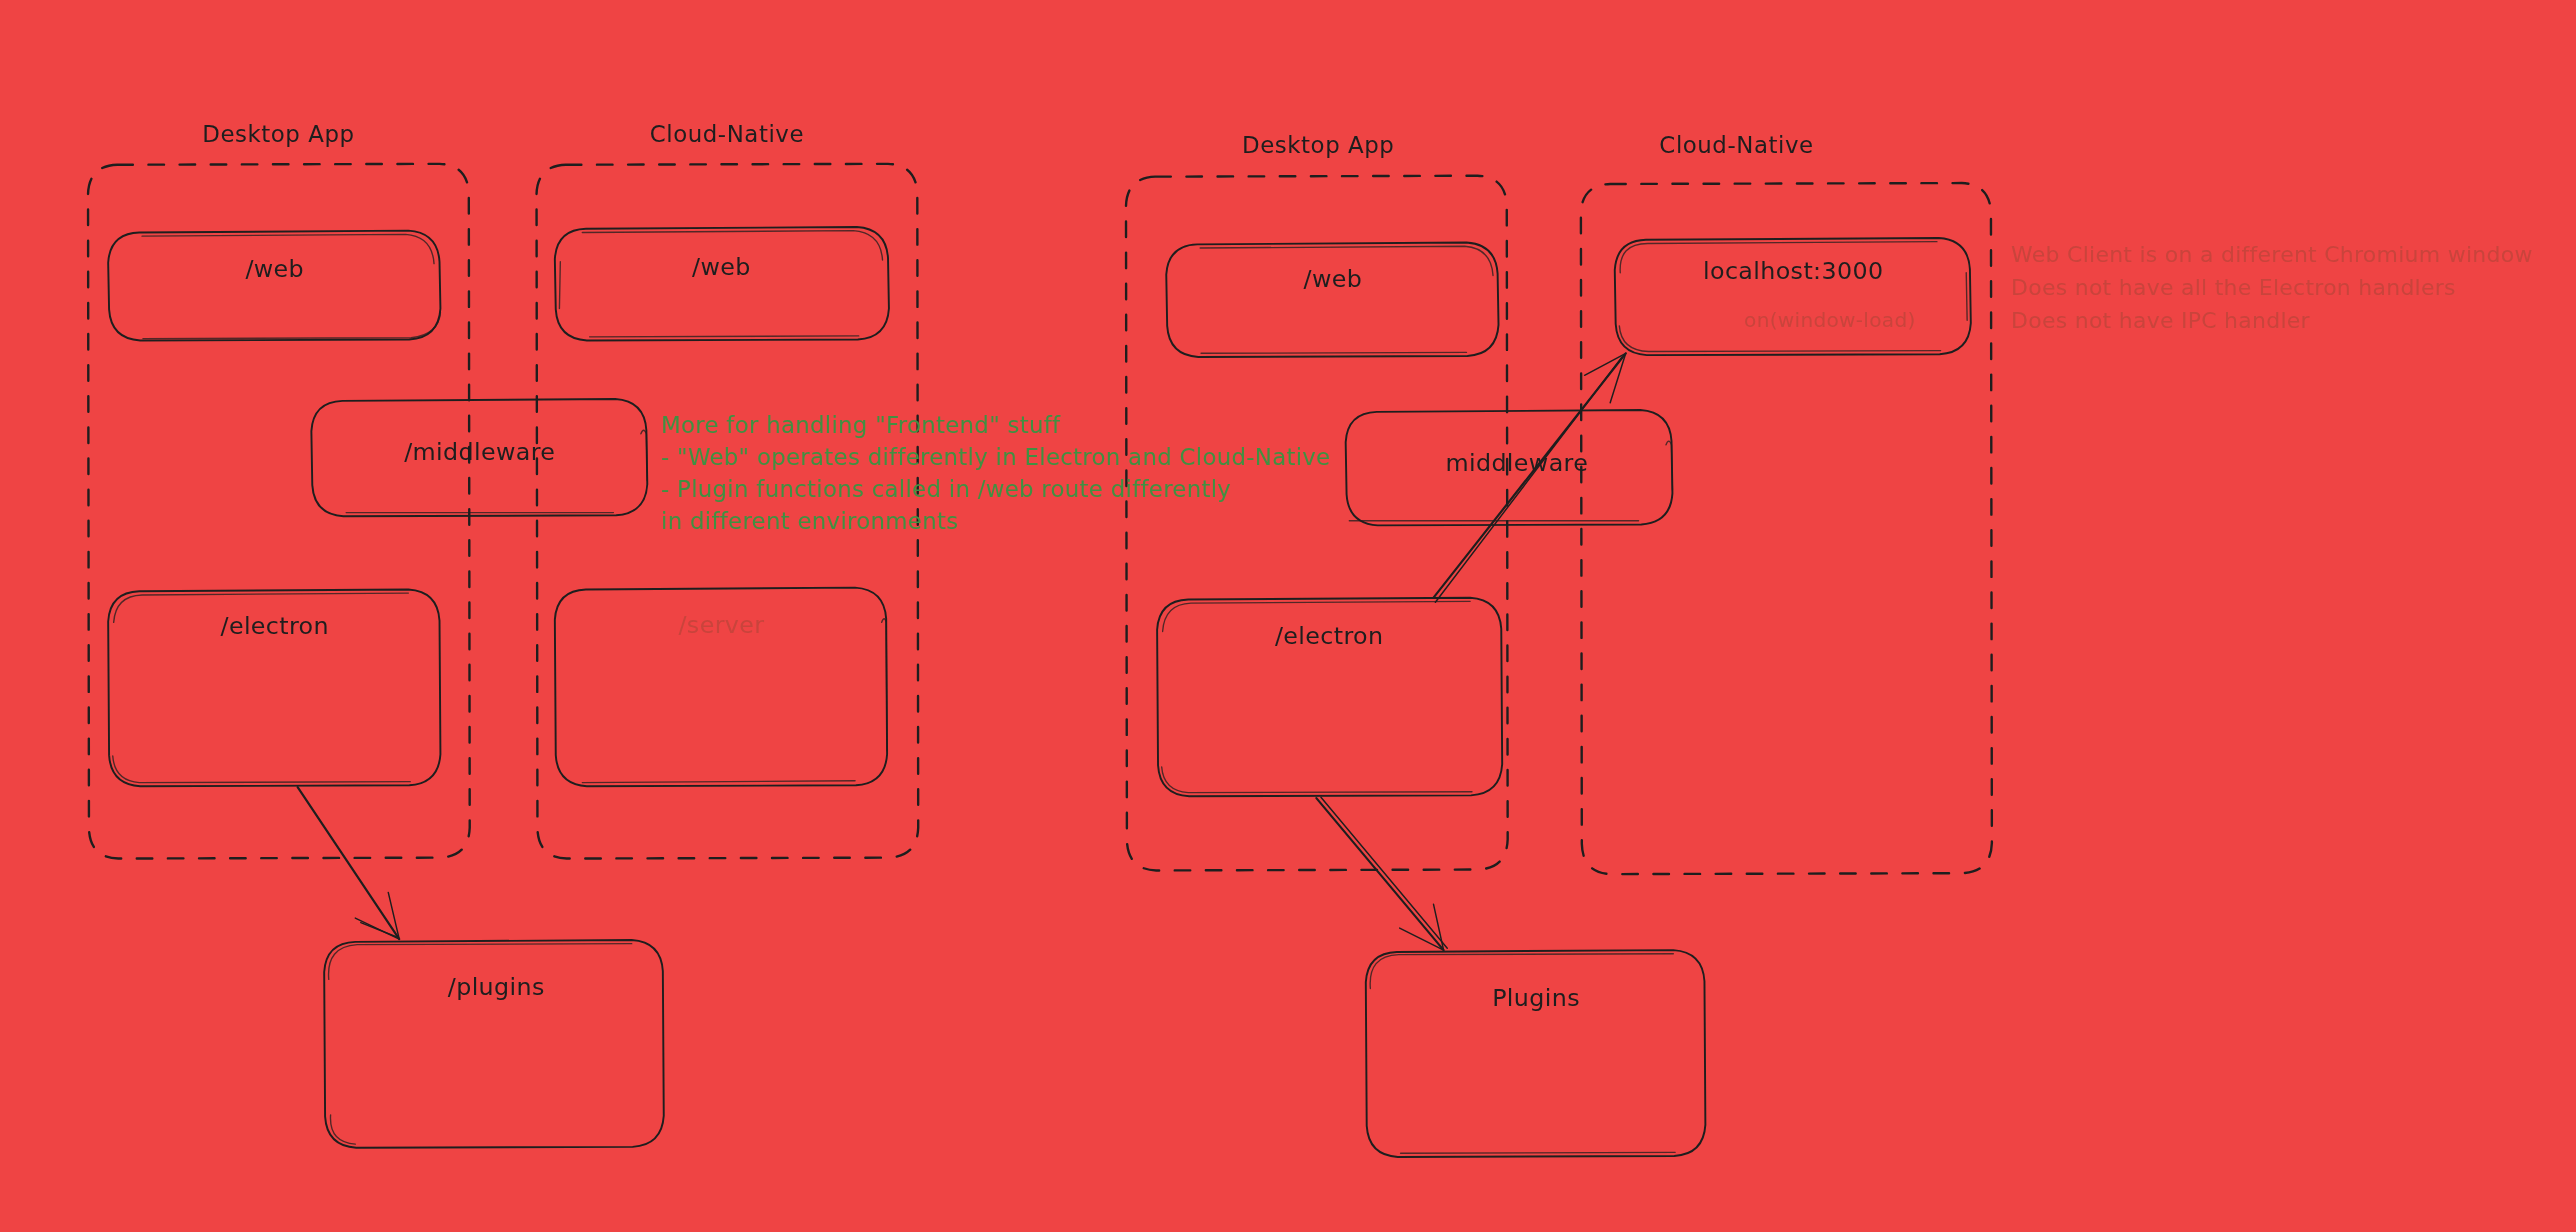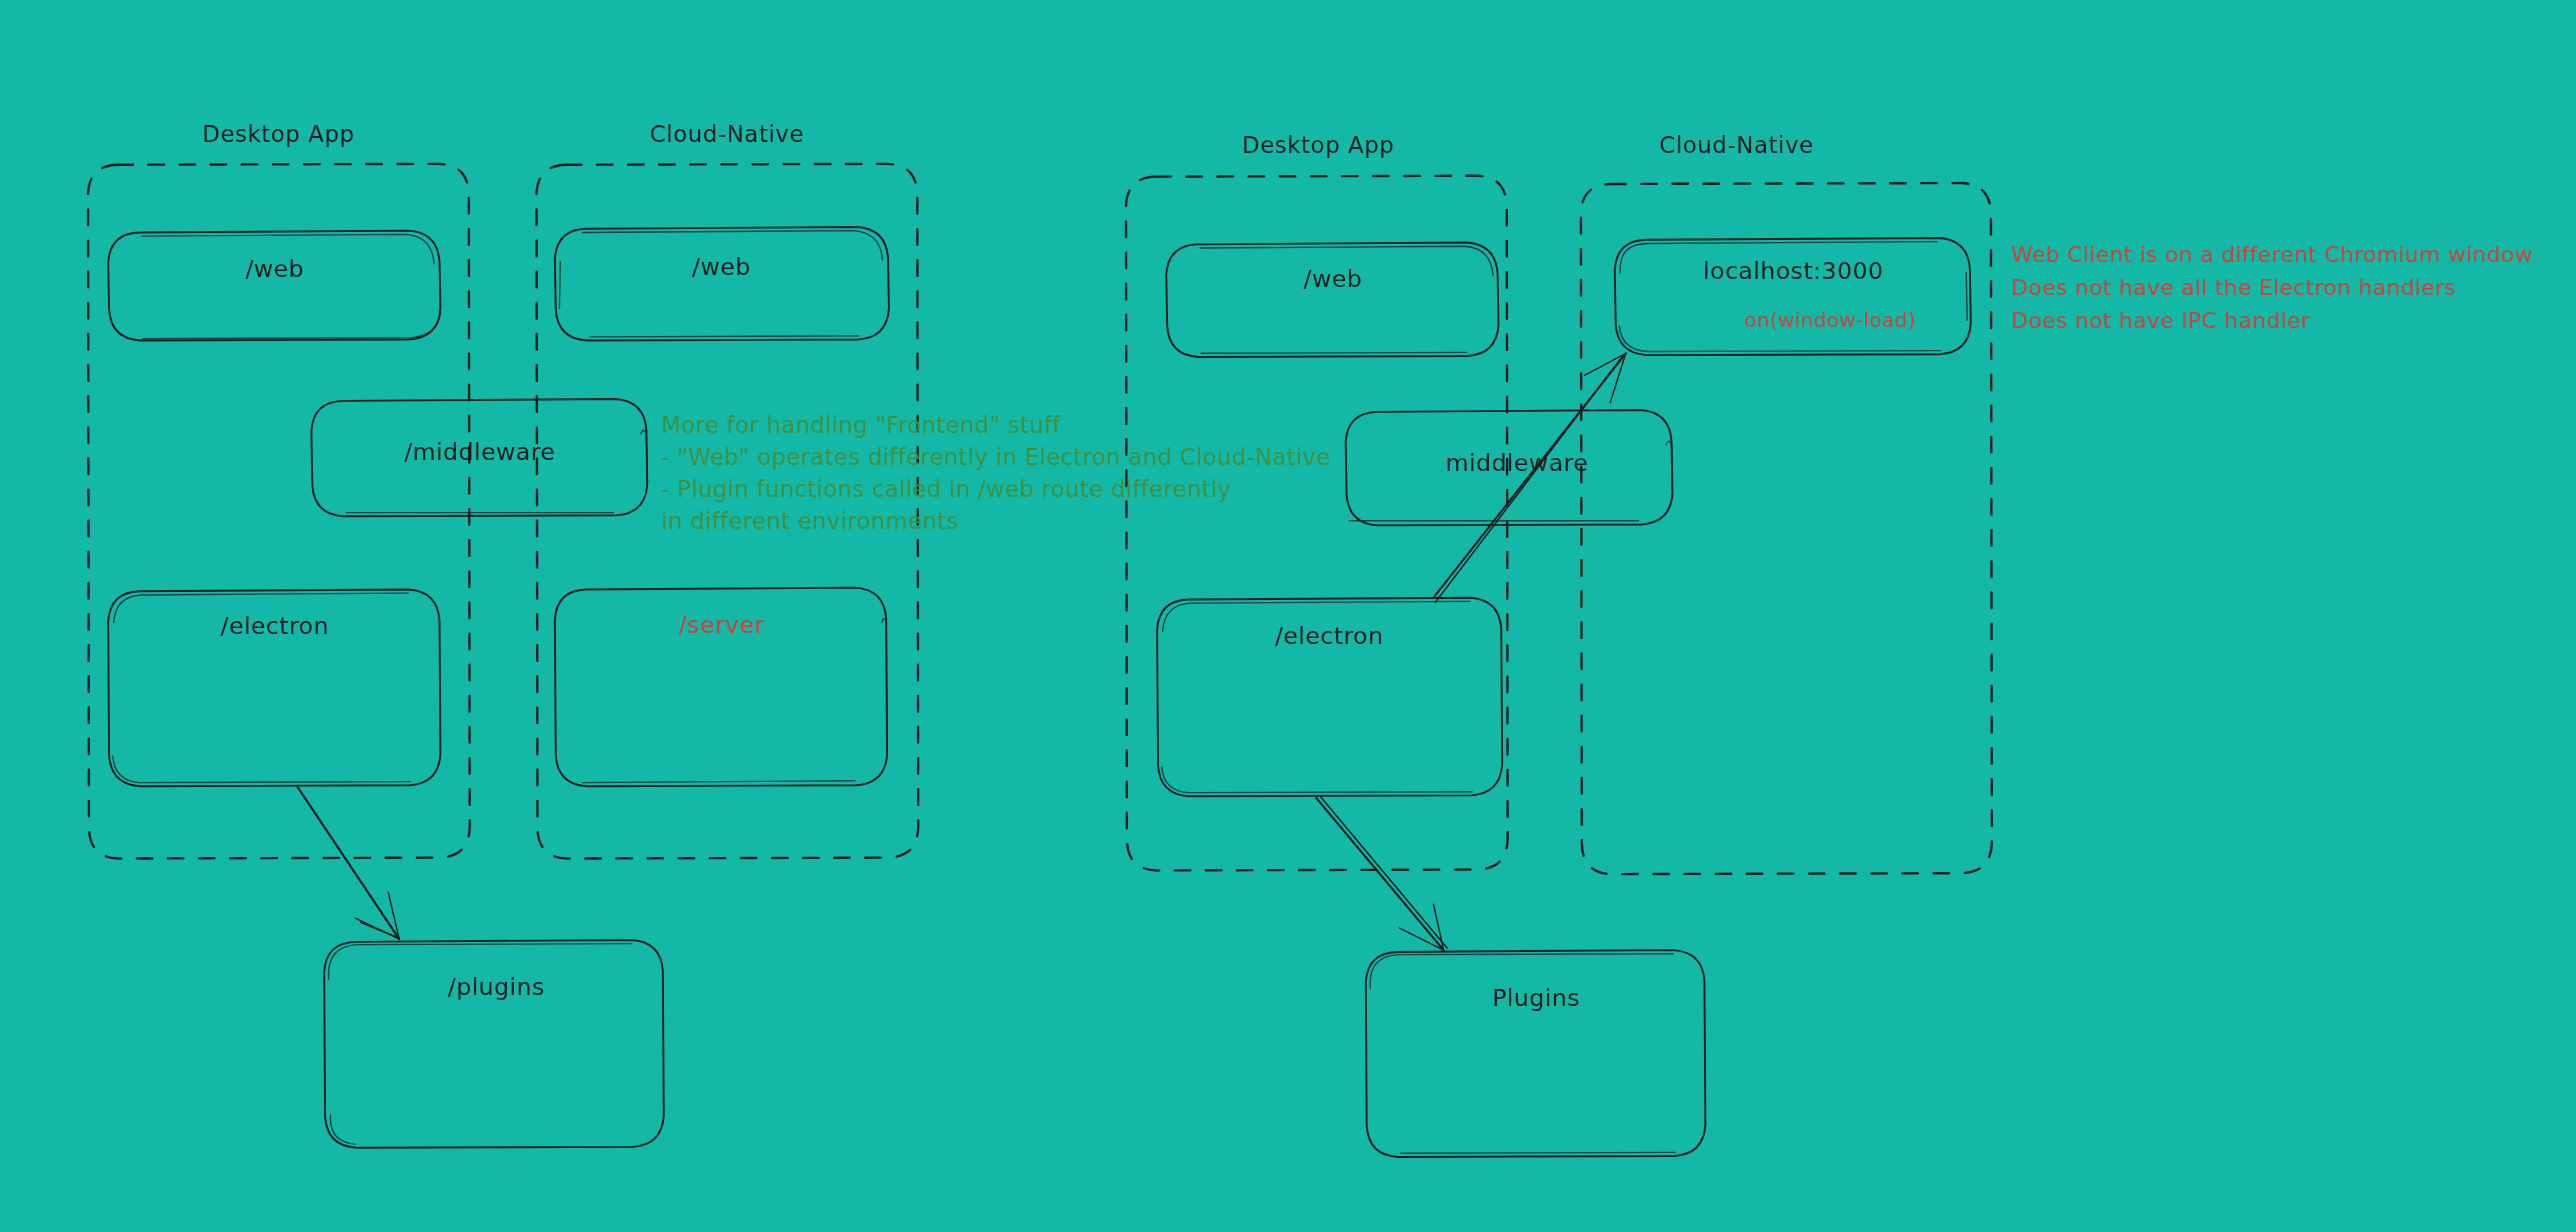--- a/index.html
+++ b/index.html
@@ -4,21 +4,21 @@
 <style>
   html, body {
     margin: 0;
     padding: 0;
     background: #ffffff;
   }
   #canvas {
     position: relative;
     width: 2576px;
     height: 1232px;
-    background: #14b8a6;
+    background: #ef4444;
     overflow: hidden;
     font-family: "DejaVu Sans", sans-serif;
   }
   #canvas svg {
     position: absolute;
     top: 0;
     left: 0;
     width: 2576px;
     height: 1232px;
   }

